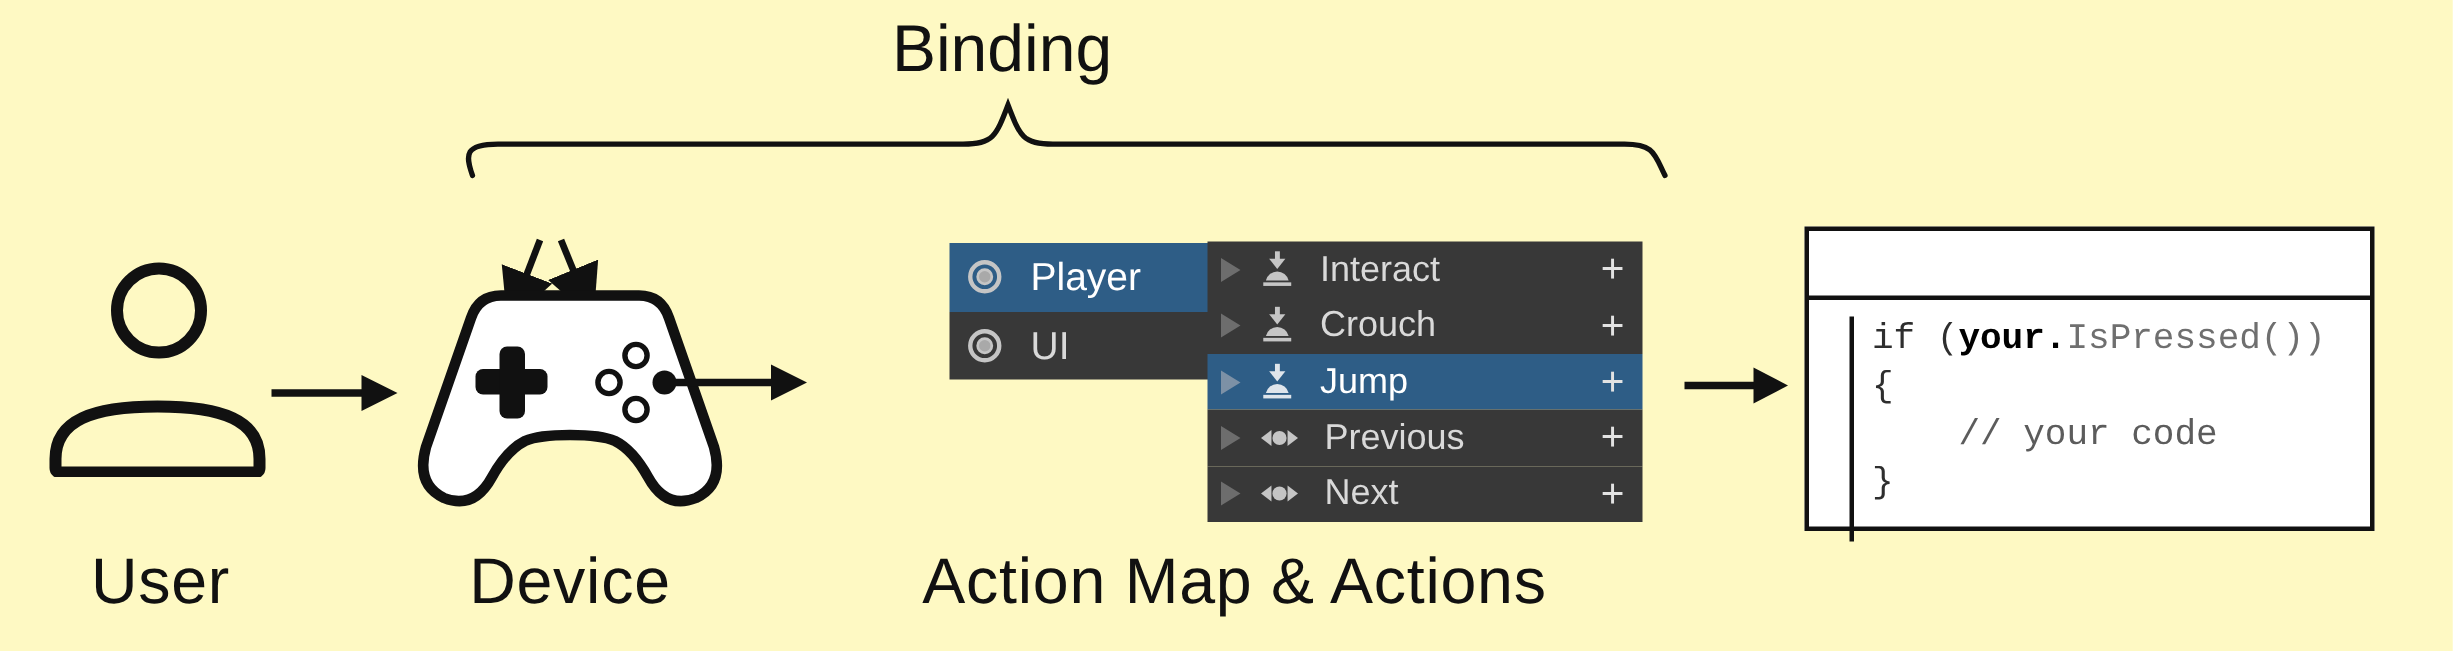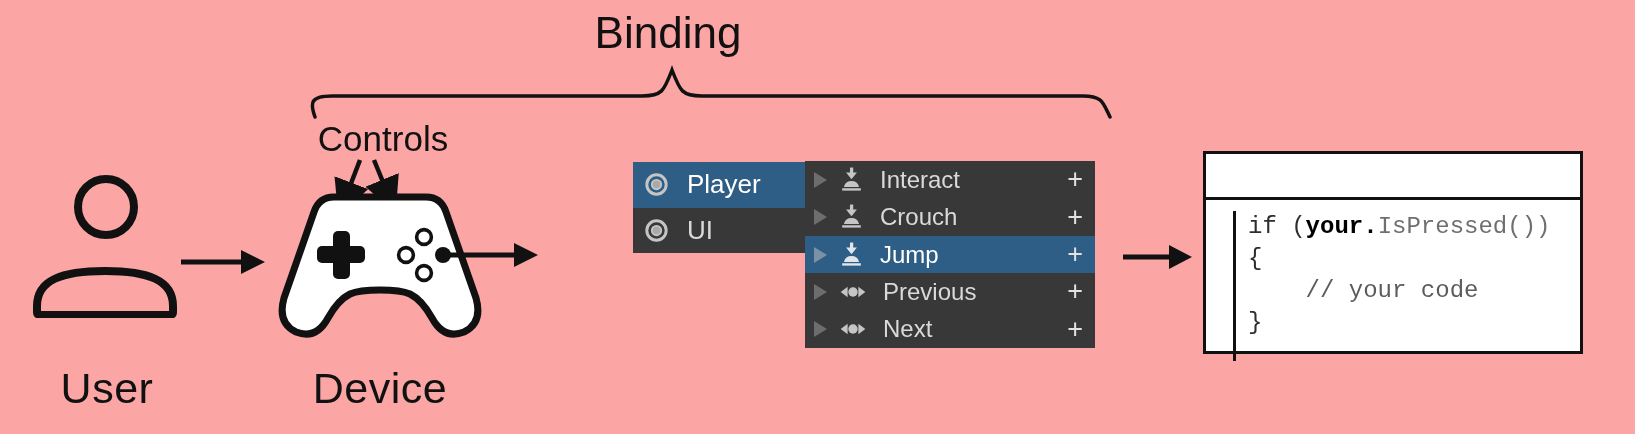--- a/index.html
+++ b/index.html
@@ -2,21 +2,21 @@
 <html style="--selection-blue: #2e5d86; --panel-dark: #383838; --panel-text: #d9d9d9; --panel-text-selected: #ffffff; --icon-gray: #c5c5c5; --foldout-gray: #6d6d6d; --ink: #111111; --code-dim: #6f6f6f; --code-comment: #5c5c5c;"><head>
 <meta charset="utf-8">
 <style>
   :root{
     --selection-blue:#2e5d86; --panel-dark:#383838; --panel-text:#d9d9d9;
     --panel-text-selected:#ffffff; --icon-gray:#c5c5c5; --foldout-gray:#6d6d6d;
     --ink:#111111; --code-dim:#6f6f6f; --code-comment:#5c5c5c;
   }
   *{margin:0;padding:0;box-sizing:border-box;}
   body{background:#ffffff;font-family:"Liberation Sans",sans-serif;}
-  .canvas{position:relative;width:1635px;height:434px;background:#fca5a5;overflow:hidden;}
+  .canvas{position:relative;width:1635px;height:434px;background:#fef9c3;overflow:hidden;}
   .abs{position:absolute;}
   .caption{color:var(--ink);font-size:43px;letter-spacing:0.5px;white-space:nowrap;transform:translateX(-50%);}
   .annot{color:var(--ink);white-space:nowrap;transform:translateX(-50%);}
   svg{display:block;}
 
   
   .panel{display:flex;flex-direction:column;}
   .maprow{flex:1;display:flex;align-items:center;background:var(--panel-dark);padding-left:10px;}
   .maprow.selected{background:var(--selection-blue);}
   .maprow .lbl{color:var(--panel-text);font-size:26px;margin-left:17px;}
@@ -46,21 +46,20 @@
 <body>
 
 <div class="canvas">
 
   <div class="abs annot" style="left:668px;top:8px;font-size:44px;">Binding</div>
 
   <svg class="abs" style="left:300px;top:58px;" width="825" height="64" viewBox="0 0 825 64">
     <path d="M15,59 C10,45 10,38 32,38 L342,38 C362,38 364,33 372,12 C380,33 382,38 402,38 L783,38 C803,38 803,45 810,59" fill="none" stroke="#111" stroke-width="3.5" stroke-linecap="round"></path>
   </svg>
 
-  <div class="abs annot" style="left:383px;top:119px;font-size:35px;">Controls</div>
   <svg class="abs" style="left:322px;top:158px;" width="100" height="66" viewBox="0 0 100 66">
     <defs>
       <marker id="ah" markerWidth="10" markerHeight="10" refX="7" refY="4" orient="auto">
         <path d="M0,0 L8,4 L0,8 Z" fill="#111"></path>
       </marker>
     </defs>
     <line x1="38" y1="2" x2="18" y2="54" stroke="#111" stroke-width="4.5" marker-end="url(#ah)"></line>
     <line x1="52" y1="2" x2="72" y2="51" stroke="#111" stroke-width="4.5" marker-end="url(#ah)"></line>
   </svg>
 
@@ -182,14 +181,15 @@
       <div class="gutter"></div>
       <pre><span>if (</span><span class="bold">your.</span><span class="dim">IsPressed())</span>
 <span>{</span>
 <span class="comment">    // your code</span>
 <span>}</span></pre>
     </div>
   </div>
 
   <div class="abs caption" style="left:107px;top:364px;">User</div>
   <div class="abs caption" style="left:380px;top:364px;">Device</div>
+  <div class="abs caption" style="left:823px;top:364px;">Action Map &amp; Actions</div>
 
 </div>
 
 </body></html>

